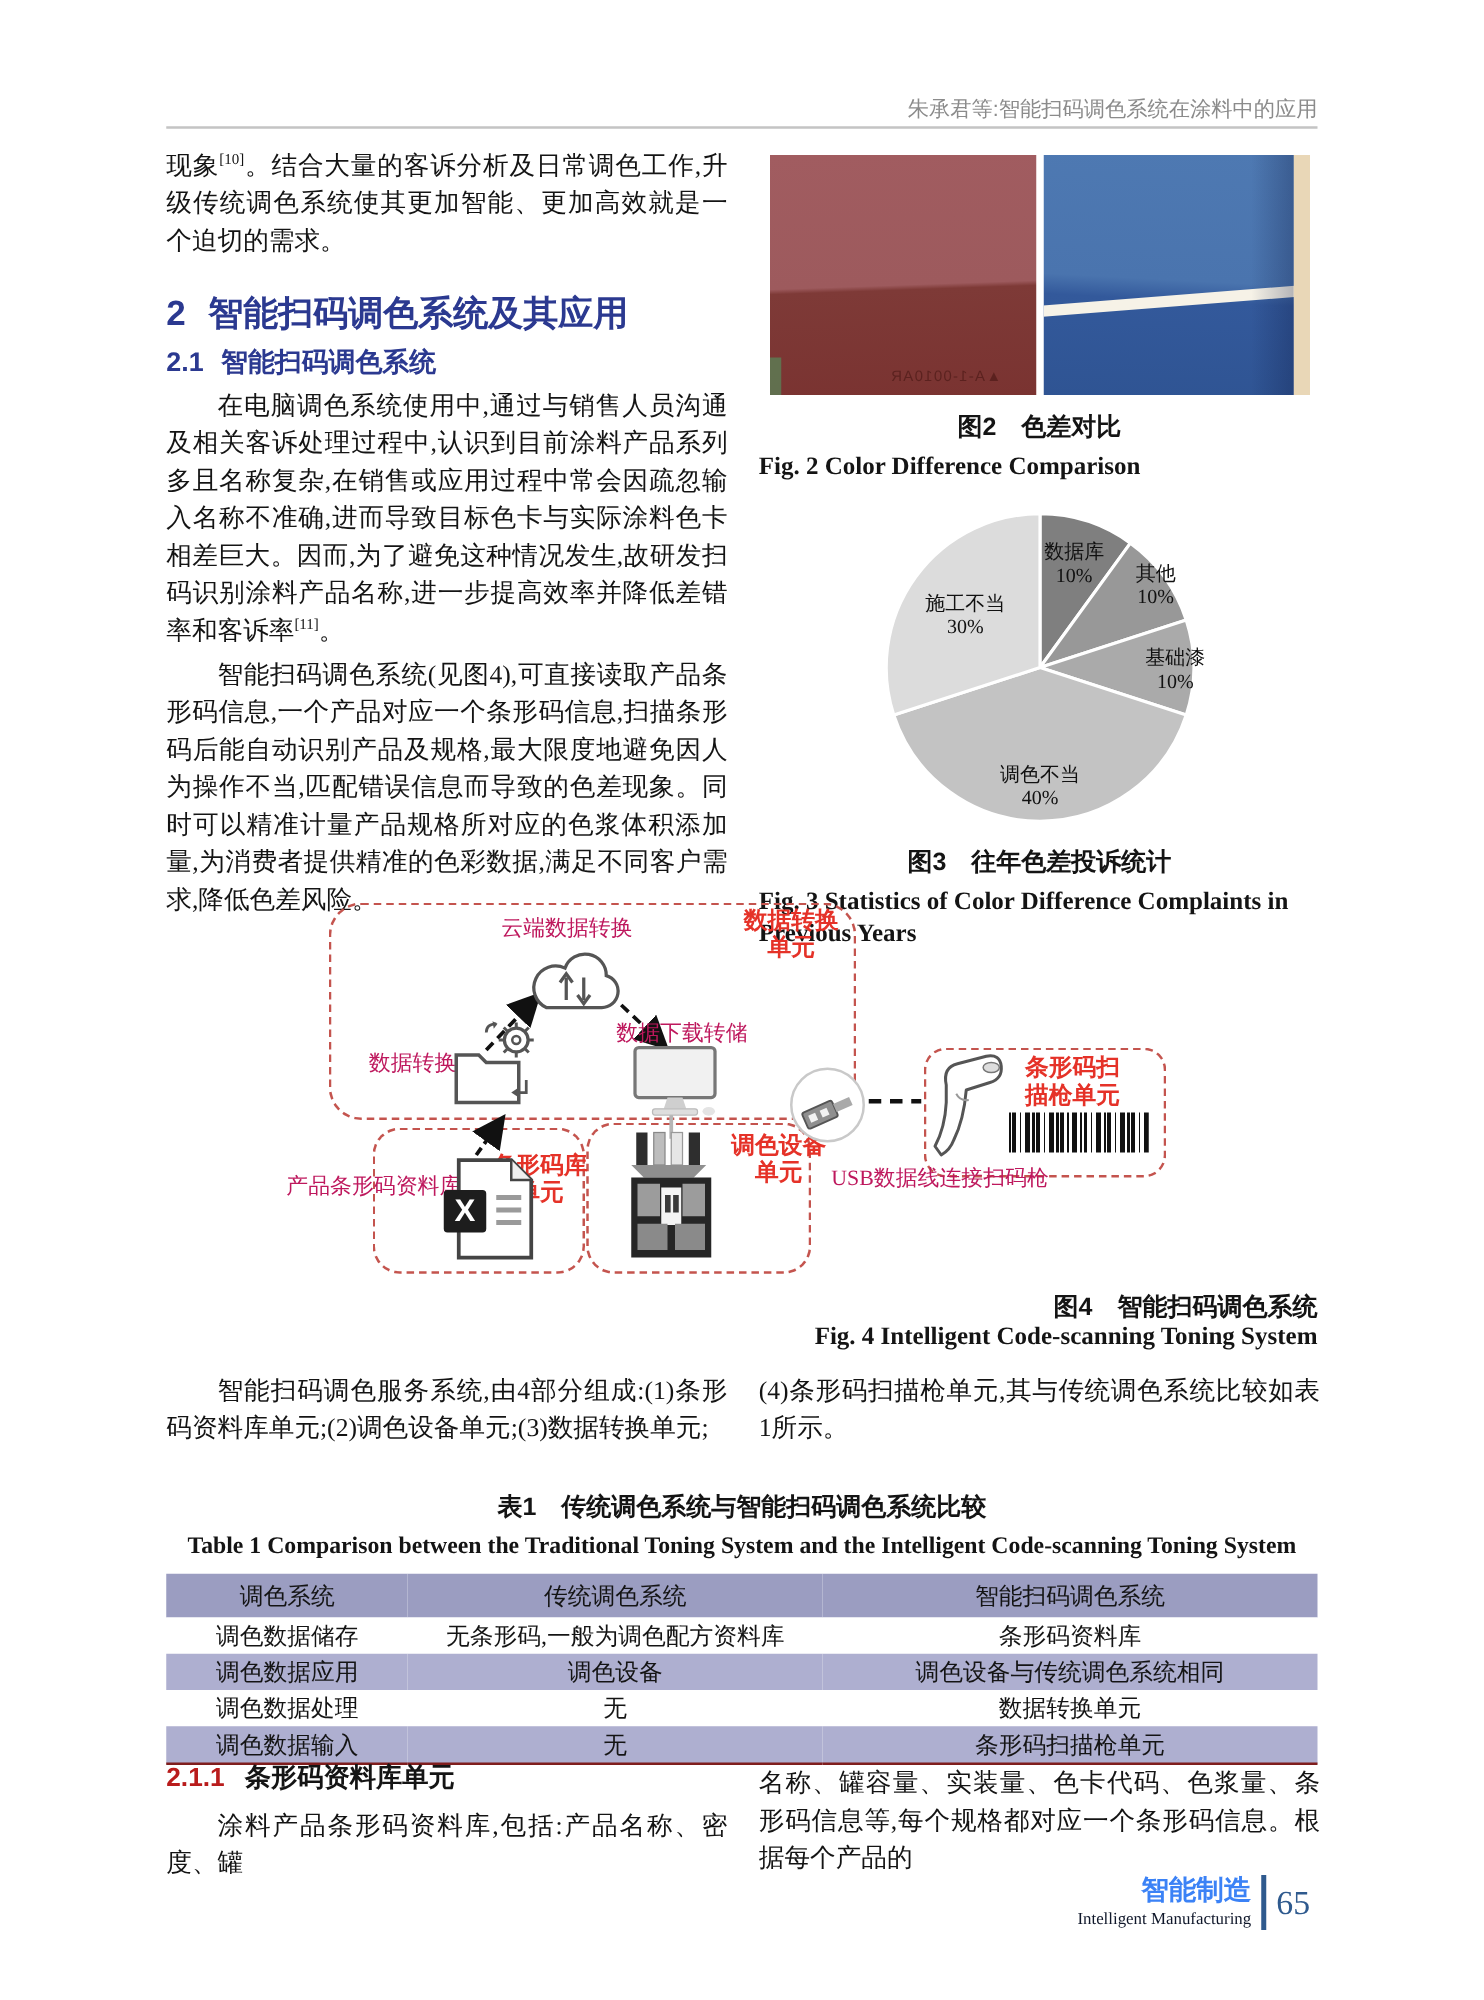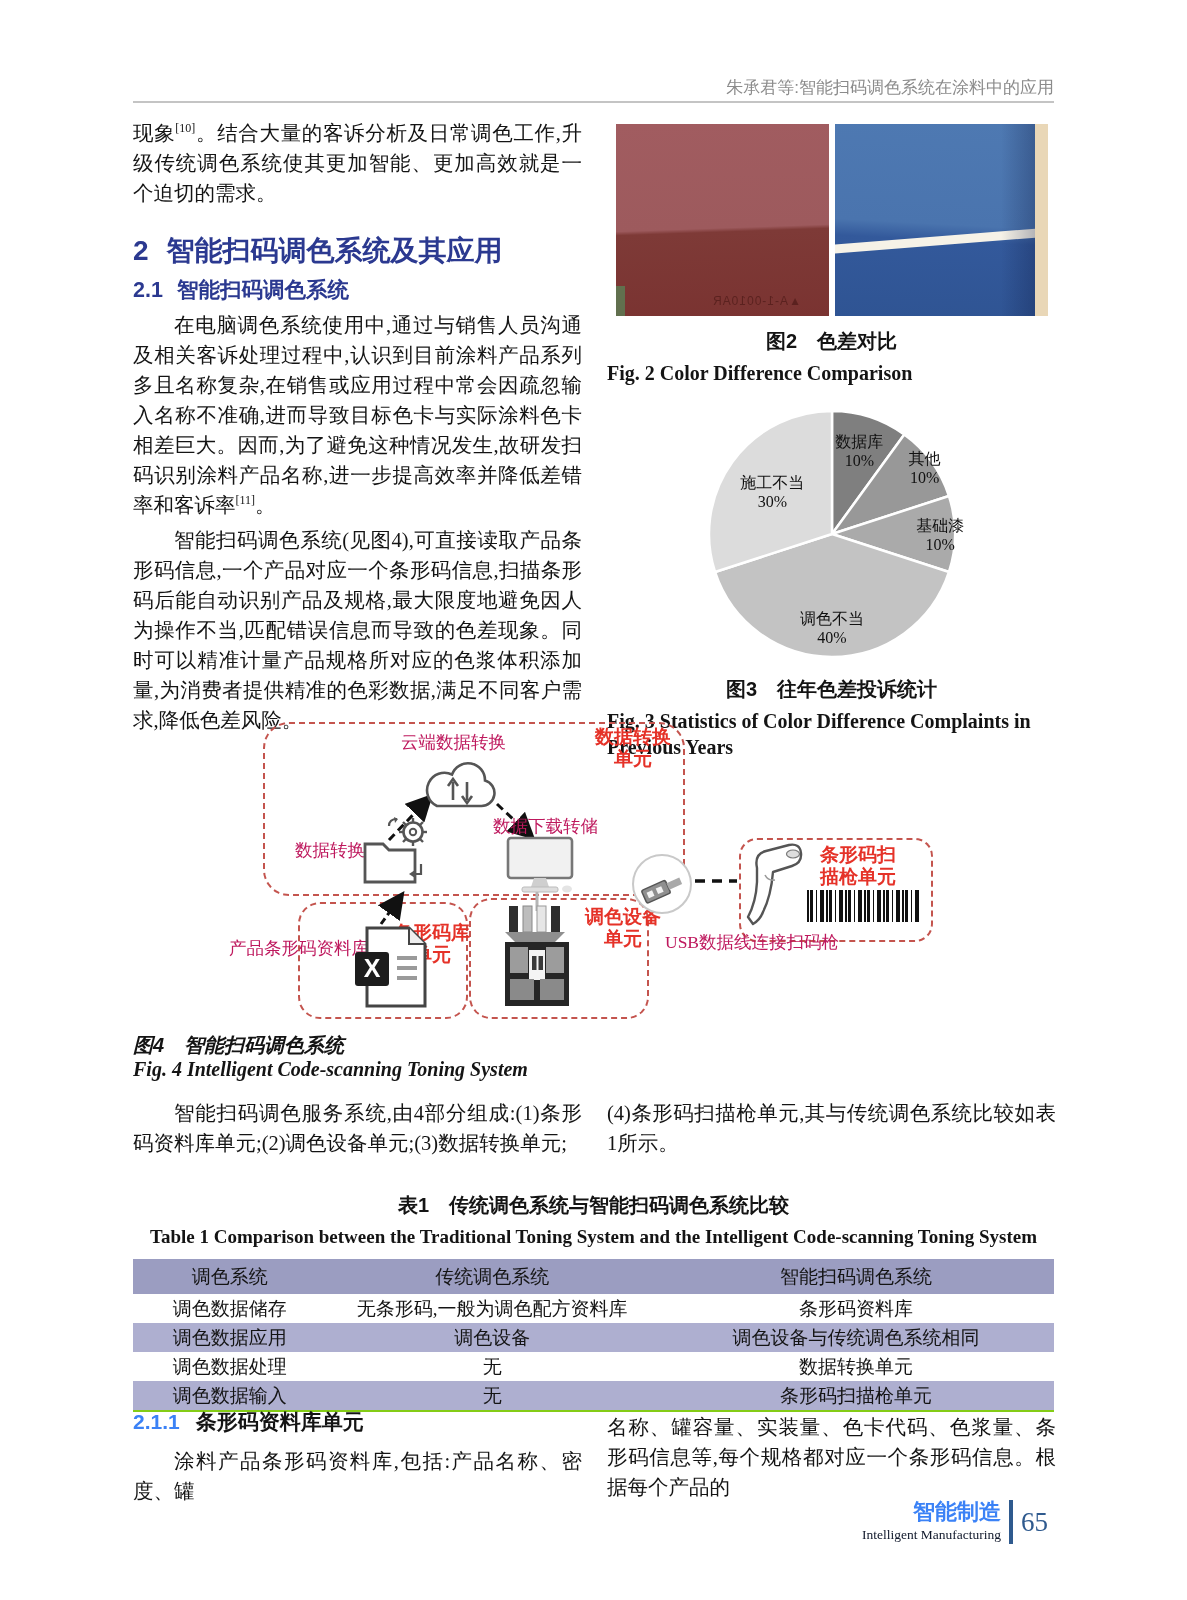--- a/index.html
+++ b/index.html
@@ -49,43 +49,43 @@
   .dash-box{position:absolute;border:2.5px dashed #c4544e;border-radius:26px;}
   .red-label{position:absolute;color:#e53228;font-family:"Liberation Sans",sans-serif;
              font-weight:bold;font-size:19px;line-height:1.18;text-align:center;}
   .dia-label{position:absolute;font-size:17.5px;color:#be185d;white-space:nowrap;}
   .icon{position:absolute;}
   #connectors{position:absolute;left:0;top:0;}
   .barcode{position:absolute;left:674px;top:178px;width:112px;height:32px;
     background:repeating-linear-gradient(90deg,#111 0 2px,#fff 2px 3px,#111 3px 6px,
       #fff 6px 9px,#111 9px 10px,#fff 10px 13px,#111 13px 17px,#fff 17px 19px);}
 
-  .fig4cap{position:absolute;left:133px;width:921px;text-align:left;font-style:italic;}
+  .fig4cap{position:absolute;left:133px;width:921px;text-align:right;}
   .fig4cap-zh{top:1032px;font-family:"Liberation Sans",sans-serif;font-weight:bold;font-size:20px;}
   .fig4cap-en{top:1058px;font-weight:bold;font-size:20px;}
 
   .below-left{position:absolute;left:133px;top:1098px;width:449px;}
   .below-right{position:absolute;left:607px;top:1098px;width:449px;}
 
   
   .table-wrap{position:absolute;left:133px;top:1192px;width:921px;}
   .tbl-title-zh{font-family:"Liberation Sans",sans-serif;font-weight:bold;font-size:20px;text-align:center;}
   .tbl-title-en{font-weight:bold;font-size:19px;text-align:center;margin-top:7px;}
   table.cmp{width:100%;border-collapse:collapse;margin-top:11px;font-size:19px;
-            border-bottom:2px solid #84cc16;}
+            border-bottom:2px solid #7f1d1d;}
   table.cmp th{background:#9b9dc1;font-weight:normal;height:35px;text-align:center;padding:0 6px;}
   table.cmp td{height:29px;text-align:center;padding:0 6px;}
   table.cmp tr.shade td{background:#aeafd0;}
   table.cmp tr.plain td{background:#ffffff;}
   table.cmp .c0{width:21%;} table.cmp .c1{width:36%;} table.cmp .c2{width:43%;}
 
   .sec211-left{position:absolute;left:133px;top:1408px;width:449px;}
   .sec211-right{position:absolute;left:607px;top:1412px;width:449px;}
   .sec211-head{font-family:"Liberation Sans",sans-serif;font-weight:bold;font-size:21px;margin:0 0 10px 0;}
-  .sec211-num{color:#3b82f6;margin-right:16px;text-align:center;}
+  .sec211-num{color:#b91c1c;margin-right:16px;text-align:center;}
 
   .footer{position:absolute;top:1500px;right:139px;display:flex;align-items:center;}
   .f-txt{text-align:right;margin-right:8px;}
   .f-zh{font-family:"Liberation Sans",sans-serif;font-weight:bold;font-size:22px;color:#3b82f6;line-height:1;}
   .f-en{font-size:13.5px;color:#0f172a;margin-top:4px;}
   .f-bar{width:4px;height:44px;background:#2f5a8e;margin-right:8px;}
   .f-num{font-size:27px;color:#2f5a8e;}
 </style>
 </head>
 <body>

